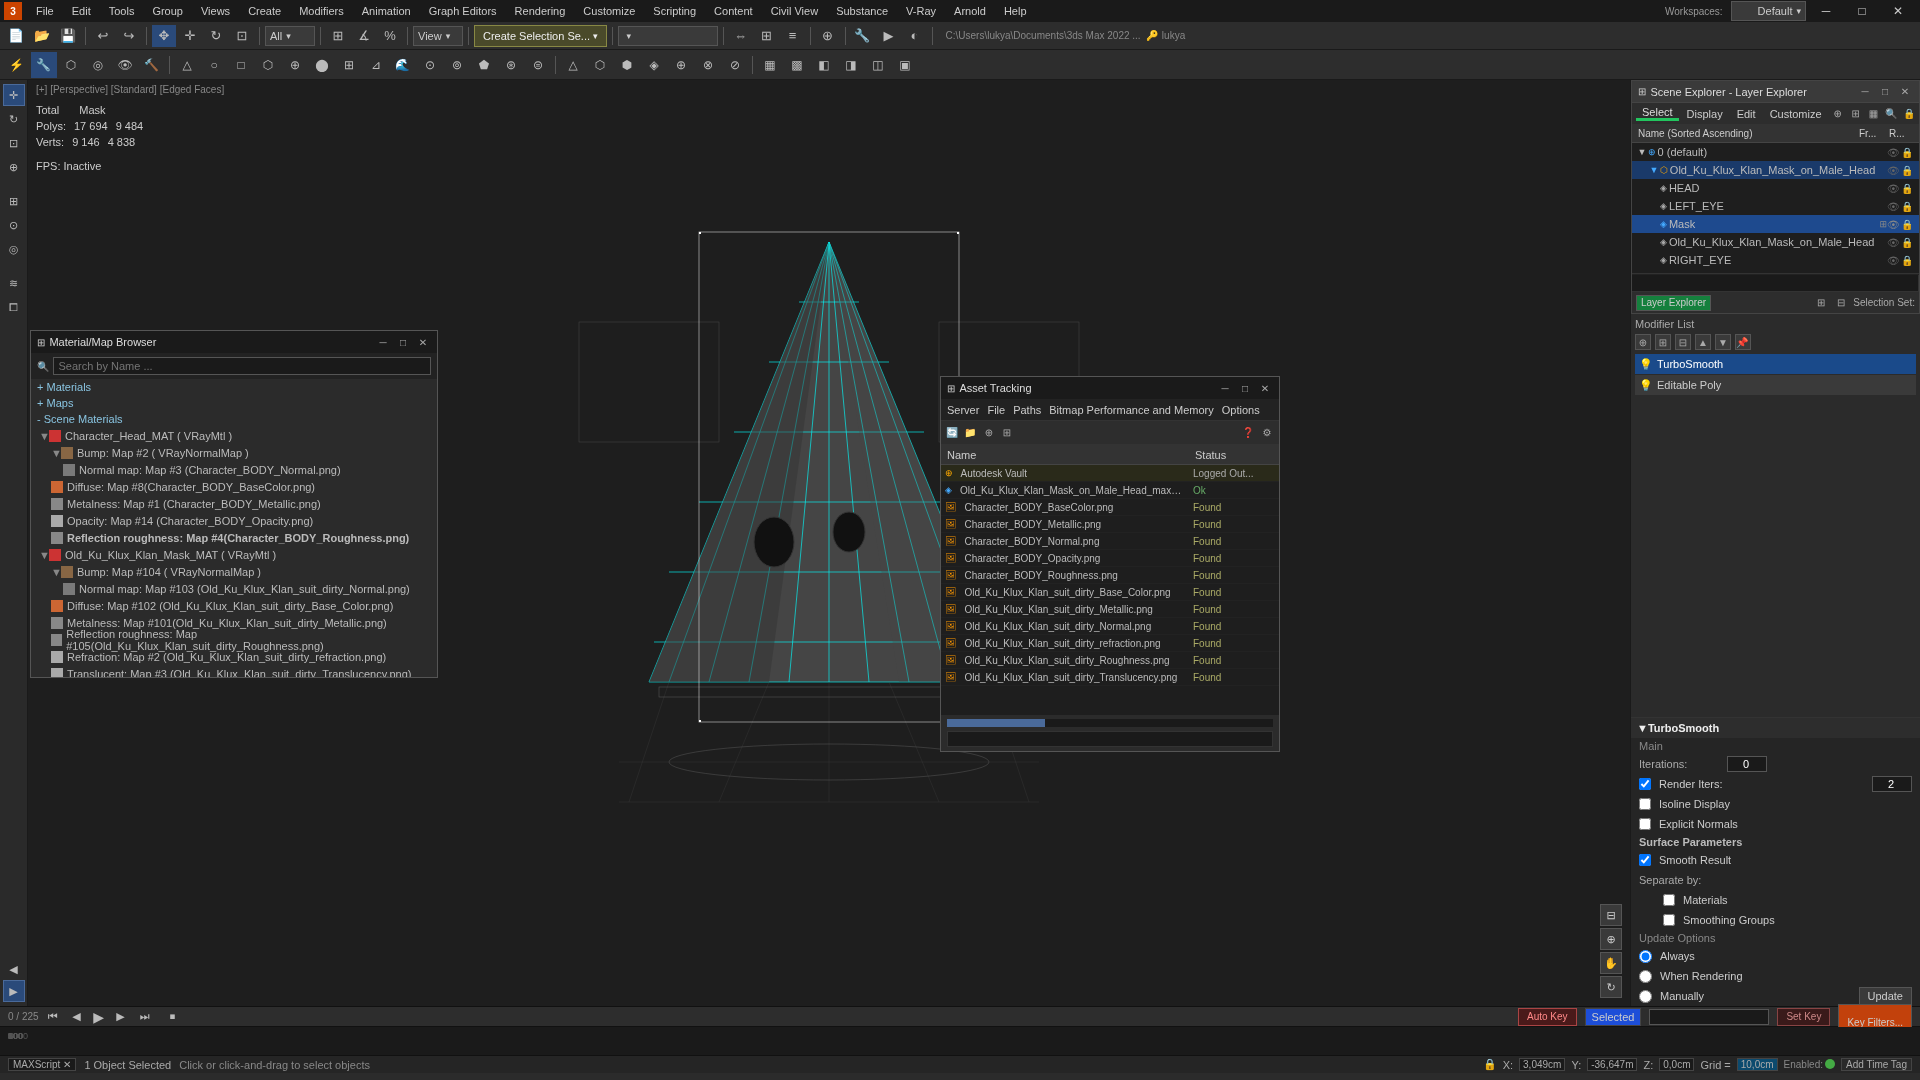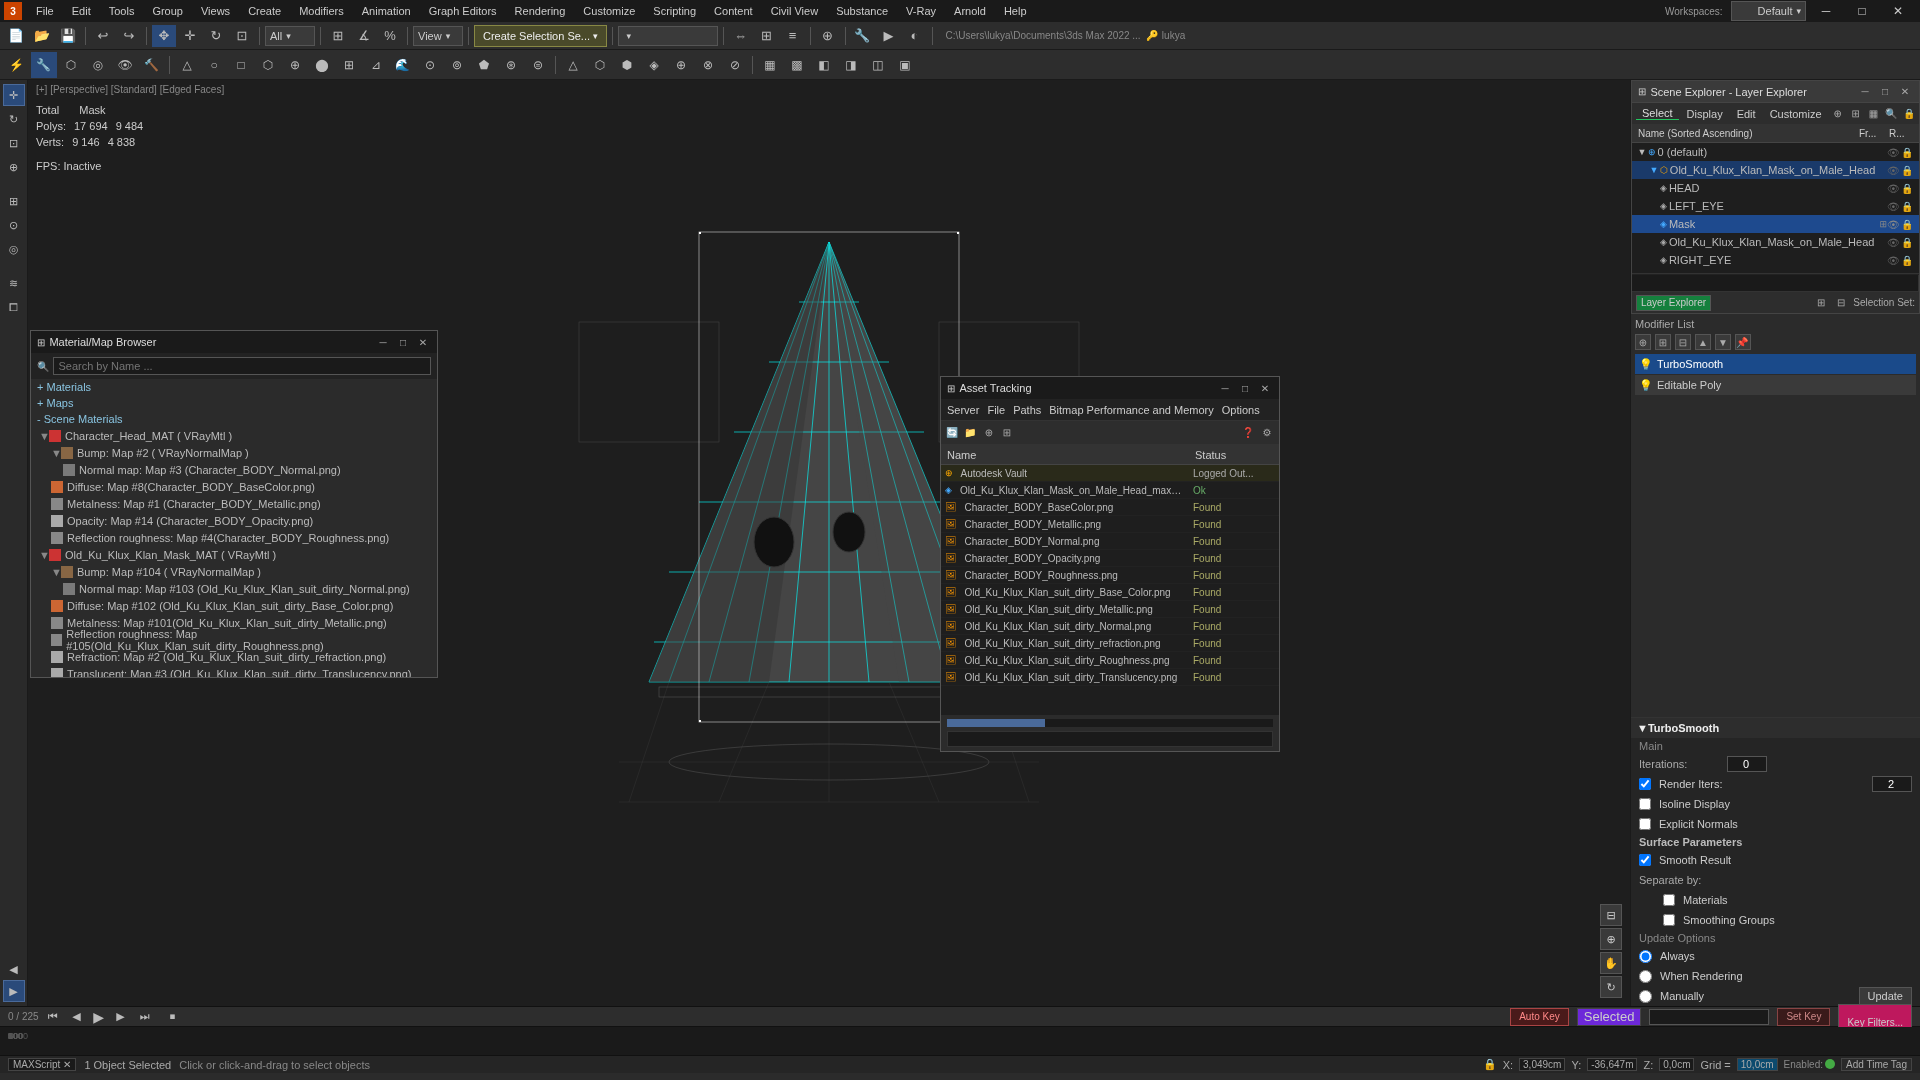--- a/index.html
+++ b/index.html
@@ -347,21 +347,21 @@
     <div id="scene-explorer">
       <div class="panel-title-bar">
         <span style="font-size:10px;">⊞</span>
         <span class="panel-title">Scene Explorer - Layer Explorer</span>
         <div class="panel-btn">─</div>
         <div class="panel-btn">□</div>
         <div class="panel-btn">✕</div>
       </div>
 
       <div class="panel-toolbar">
-        <span style="padding:0 6px;cursor:pointer;color:#ddd;border-bottom:1px solid #22c55e;">Select</span>
+        <span style="padding:0 6px;cursor:pointer;color:#ddd;border-bottom:3px solid #22c55e;">Select</span>
         <span style="padding:0 6px;cursor:pointer;">Display</span>
         <span style="padding:0 6px;cursor:pointer;">Edit</span>
         <span style="padding:0 6px;cursor:pointer;">Customize</span>
         <div style="margin-left:auto;display:flex;gap:2px;">
           <div class="panel-btn">⊕</div>
           <div class="panel-btn">⊞</div>
           <div class="panel-btn">▦</div>
           <div class="panel-btn">🔍</div>
           <div class="panel-btn">🔒</div>
           <div class="panel-btn">⊛</div>
@@ -571,21 +571,21 @@
       <span>Diffuse: Map #8(Character_BODY_BaseColor.png)</span>
     </div>
     <div class="mat-row" style="padding-left:20px;">
       <span style="width:12px;height:12px;background:#888;display:inline-block;margin-right:4px;"></span>
       <span>Metalness: Map #1 (Character_BODY_Metallic.png)</span>
     </div>
     <div class="mat-row" style="padding-left:20px;">
       <span style="width:12px;height:12px;background:#aaa;display:inline-block;margin-right:4px;"></span>
       <span>Opacity: Map #14 (Character_BODY_Opacity.png)</span>
     </div>
-    <div class="mat-row" style="padding-left:20px;">
+    <div class="mat-row" style="padding-left:20px;font-weight:bold;">
       <span style="width:12px;height:12px;background:#888;display:inline-block;margin-right:4px;"></span>
       <span>Reflection roughness: Map #4(Character_BODY_Roughness.png)</span>
     </div>
 
     <div class="mat-row" style="padding-left:8px;">
       <span class="mat-arrow">▼</span>
       <span class="mat-color" style="background:#cc3333;"></span>
       <span>Old_Ku_Klux_Klan_Mask_MAT ( VRayMtl )</span>
     </div>
     <div class="mat-row" style="padding-left:20px;">
@@ -737,27 +737,27 @@
       <div class="pb-btn" style="font-size:14px;">▶</div>
       <div class="pb-btn">▶</div>
     </div>
     <div class="pb-btn">⏭</div>
     <div class="pb-btn" style="margin-left:4px;">⏹</div>
 
     <div style="margin-left:auto;display:flex;align-items:center;gap:8px;">
 
       <button style="height:18px;background:#4a1a1a;border:1px solid #aa4444;color:#ff8888;font-size:10px;padding:0 8px;cursor:pointer;">Auto Key</button>
 
-      <div style="background:#6d28d9;border:1px solid #444;height:18px;padding:0 6px;font-size:13px;color:#ccc;display:flex;align-items:center;">Selected</div>
+      <div style="background:#1d4ed8;border:1px solid #444;height:18px;padding:0 6px;font-size:11px;color:#ccc;display:flex;align-items:center;">Selected</div>
 
       <div style="width:120px;height:16px;background:#1a1a1a;border:1px solid #555;"></div>
 
       <button style="height:18px;background:#3a1a1a;border:1px solid #884444;color:#cc8888;font-size:10px;padding:0 8px;cursor:pointer;">Set Key</button>
 
-      <button style="height:18px;background:#be185d;border:1px solid #555;color:#ccc;font-size:10px;padding:12px 8px;cursor:pointer;">Key Filters...</button>
+      <button style="height:18px;background:#c2410c;border:1px solid #555;color:#ccc;font-size:10px;padding:12px 8px;cursor:pointer;">Key Filters...</button>
     </div>
   </div>
 
   <div id="timeline">
     <div style="position:absolute;left:0;top:0;width:100%;height:100%;display:flex;align-items:flex-start;padding-top:2px;">
 
       <div style="position:relative;width:100%;display:flex;justify-content:space-between;padding:0 8px;">
         <span class="timeline-mark">0</span>
         <span class="timeline-mark">100</span>
         <span class="timeline-mark">200</span>

